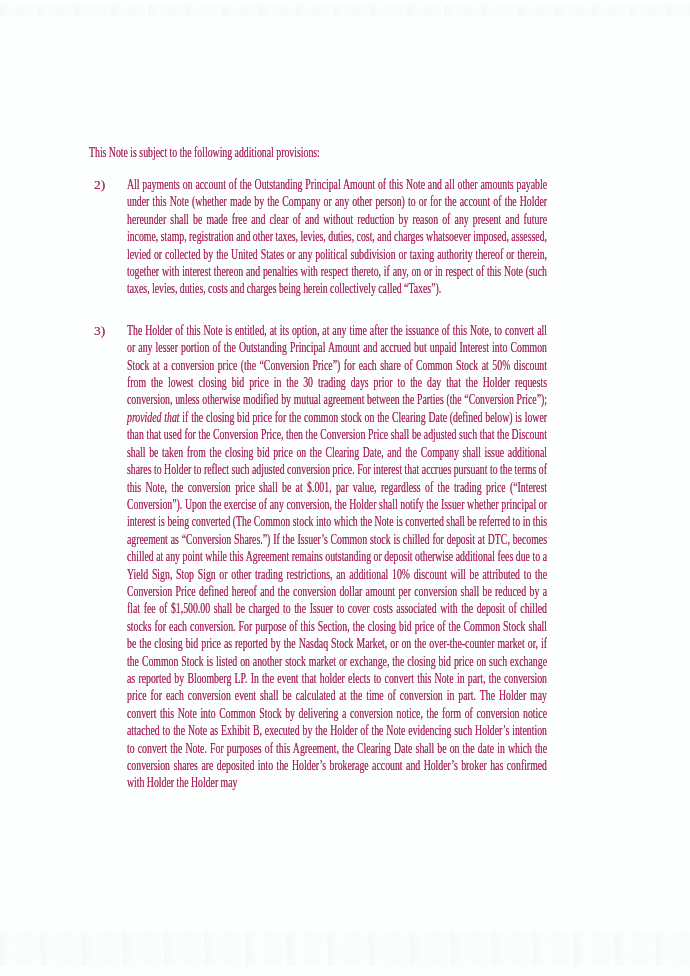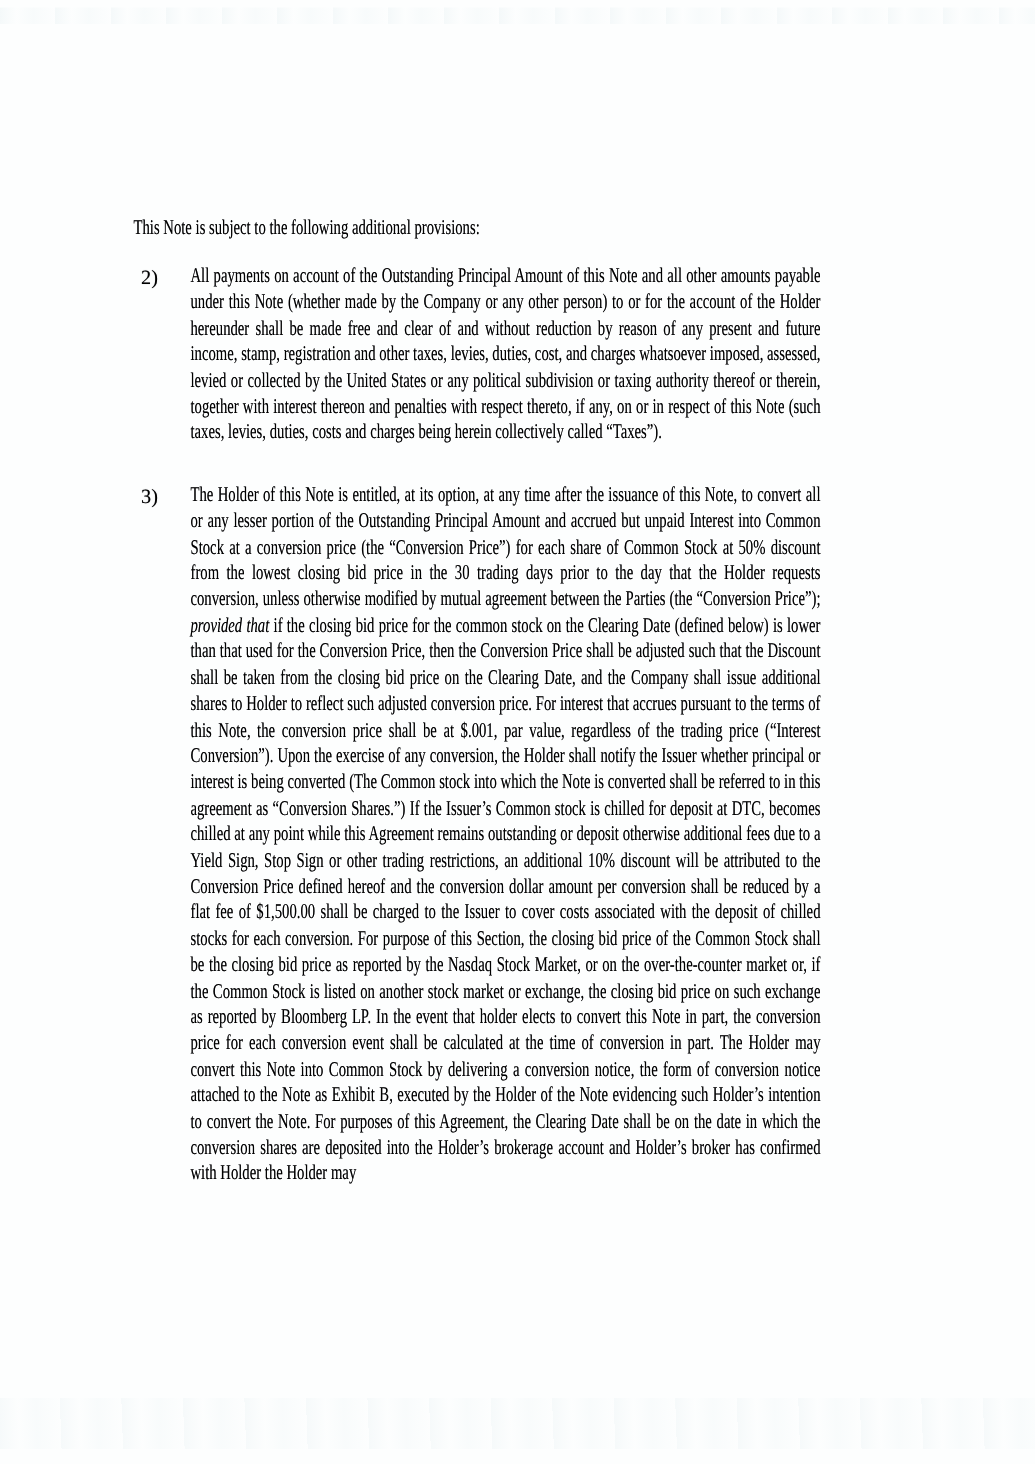--- a/index.html
+++ b/index.html
@@ -13,21 +13,21 @@
     position: relative;
     overflow: hidden;
   }
   .page {
     position: absolute;
     left: 0; top: 0;
     width: 690px;
     height: 976px;
     background: #fdfefe;
     font-family: "Liberation Serif", "DejaVu Serif", serif;
-    color: #000000;
+    color: #be185d;
     overflow: hidden;
   }
   
   .scan-band {
     position: absolute;
     left: 0;
     width: 690px;
     pointer-events: none;
   }
   .scan-band.top {

